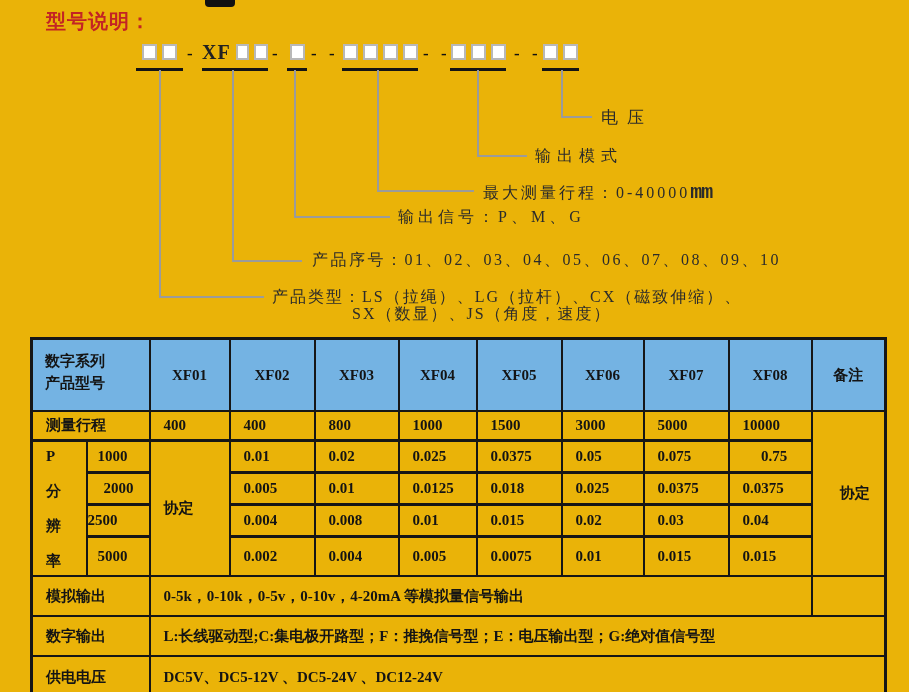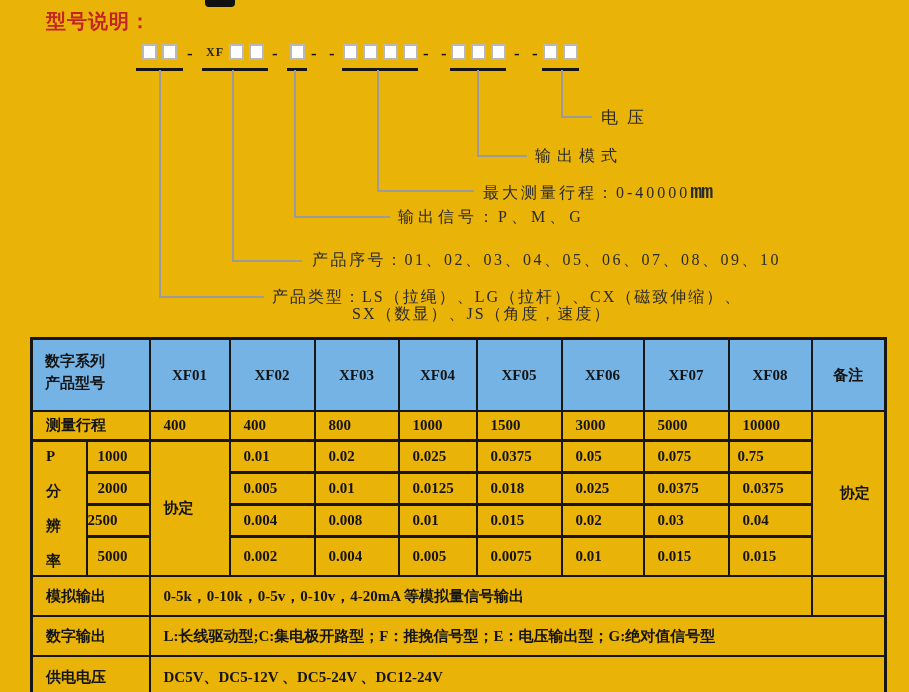--- a/index.html
+++ b/index.html
@@ -5,21 +5,21 @@
   html,body{margin:0;padding:0;background:#ffffff;}
   .page{position:relative;width:909px;height:692px;background:#eab308;overflow:hidden;
         font-family:"Liberation Serif","DejaVu Serif",serif;color:#1e1e1e;}
   .artifact{position:absolute;left:205px;top:0;width:30px;height:7px;background:#111;border-radius:0 0 4px 4px;}
   .title{position:absolute;left:46px;top:8px;margin:0;font-size:20px;font-weight:bold;
          font-family:"Liberation Sans","DejaVu Sans",sans-serif;color:#c32424;letter-spacing:1px;}
   
   .grp{position:absolute;top:44px;height:22px;display:flex;align-items:flex-start;justify-content:center;
        gap:5px;border-bottom:3px solid #141414;padding-bottom:2px;box-sizing:content-box;}
   .box{width:15px;height:16px;border:2px solid #b8b8b8;background:#fff;box-sizing:border-box;}
-  .pfx{font-weight:bold;font-size:12px;line-height:17px;letter-spacing:1px;color:#222;}
+  .pfx{font-weight:bold;font-size:20px;line-height:17px;letter-spacing:1px;color:#222;}
   .dash{position:absolute;top:44px;font-weight:bold;font-size:17px;color:#111;letter-spacing:4px;white-space:pre;}
   
   .vline{position:absolute;width:2px;background:#9b9b9b;}
   .hline{position:absolute;height:2px;background:#9b9b9b;}
   .lbl{position:absolute;font-size:16px;letter-spacing:3px;color:#2b2b2b;white-space:nowrap;}
   .lbl .unit{font-family:"Liberation Mono","DejaVu Sans Mono",monospace;font-weight:bold;letter-spacing:-1px;font-size:20px;}
   
   table.spec{position:absolute;left:30px;top:337px;border-collapse:collapse;table-layout:fixed;
              border:3px solid #161616;font-size:15px;font-weight:bold;color:#141414;}
   table.spec td{border:2px solid #161616;padding:0 0 0 13px;vertical-align:middle;overflow:hidden;white-space:nowrap;}
@@ -152,24 +152,24 @@
         </div>
       </td>
       <td style="padding-left:10px;">1000</td>
       <td rowspan="4" class="pact">协定</td>
       <td class="thickL">0.01</td>
       <td>0.02</td>
       <td>0.025</td>
       <td class="thickL">0.0375</td>
       <td class="thickL">0.05</td>
       <td>0.075</td>
-      <td style="text-align:left;padding-left:8px;">0.75</td>
+      <td style="text-align:center;padding-left:8px;">0.75</td>
     </tr>
     <tr class="res">
-      <td style="padding-left:10px;">2000</td>
+      <td style="padding-left:16px;">2000</td>
       <td class="thickL">0.005</td>
       <td>0.01</td>
       <td>0.0125</td>
       <td class="thickL">0.018</td>
       <td class="thickL">0.025</td>
       <td>0.0375</td>
       <td>0.0375</td>
     </tr>
     <tr class="res">
       <td style="padding-left:0;">2500</td>

